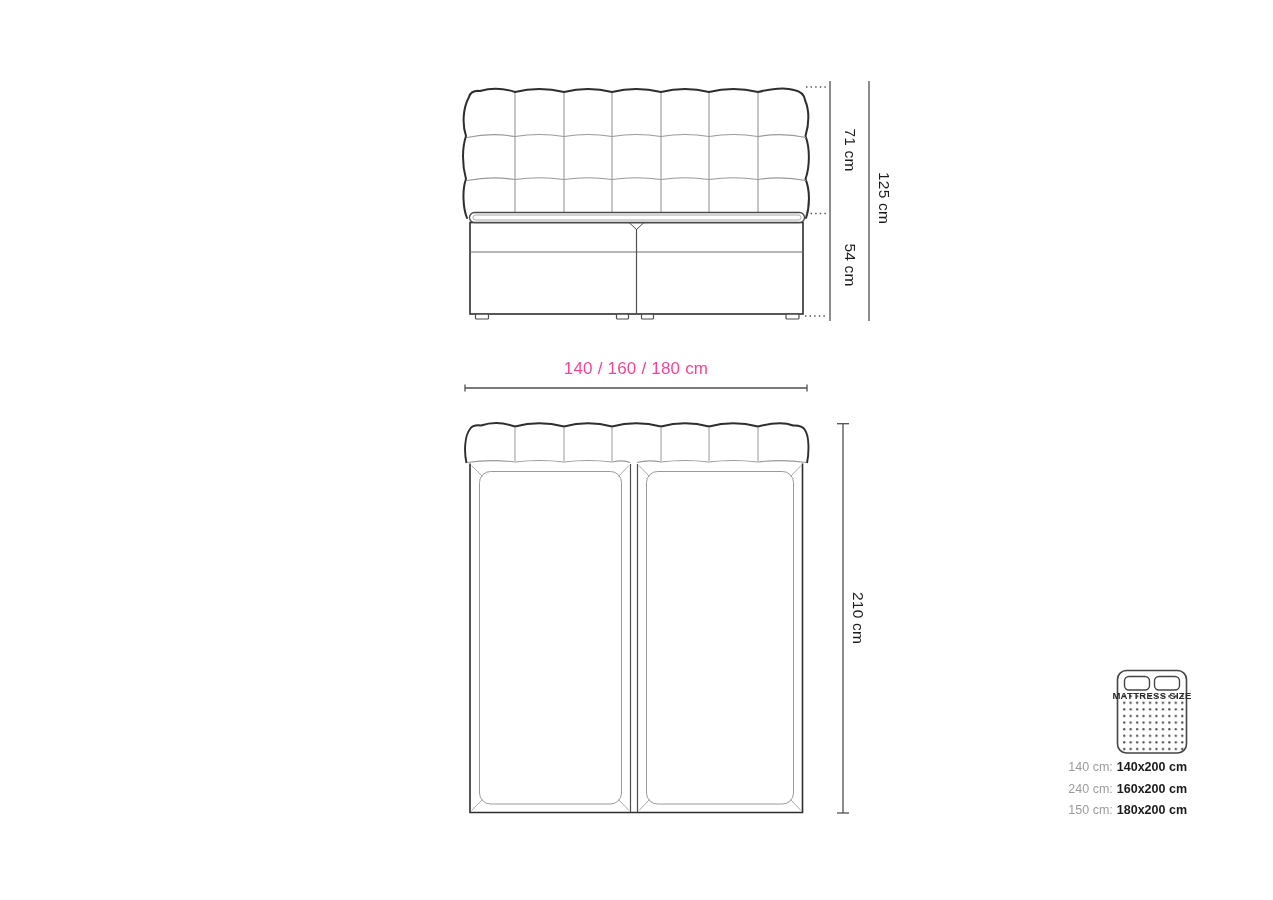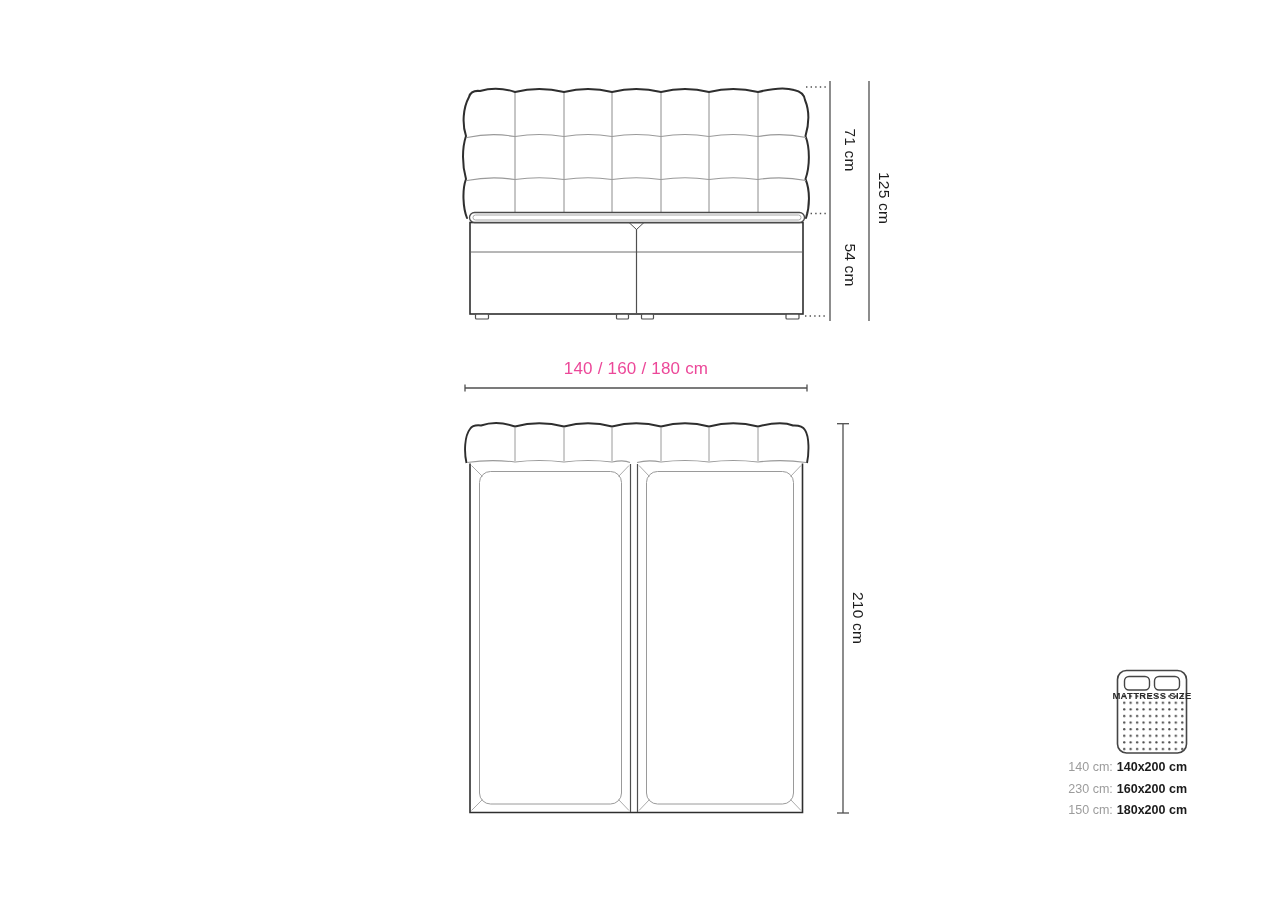--- a/index.html
+++ b/index.html
@@ -164,20 +164,20 @@
   <div class="dim-label-h" style="left:636px;top:369px;">140 / 160 / 180 cm</div>
   <div class="dim-label" style="left:858px;top:618px;">210 cm</div>
 
   <div class="legend-title">MATTRESS SIZE</div>
 
   <div class="legend-rows">
     <div>
       <span class="size">140 cm:</span><span class="val">140x200 cm</span>
     </div>
     <div>
-      <span class="size">230 cm:</span><span class="val">160x200 cm</span>
+      <span class="size">240 cm:</span><span class="val">160x200 cm</span>
     </div>
     <div>
       <span class="size">150 cm:</span><span class="val">180x200 cm</span>
     </div>
   </div>
 
 </div>
 
 </body></html>

